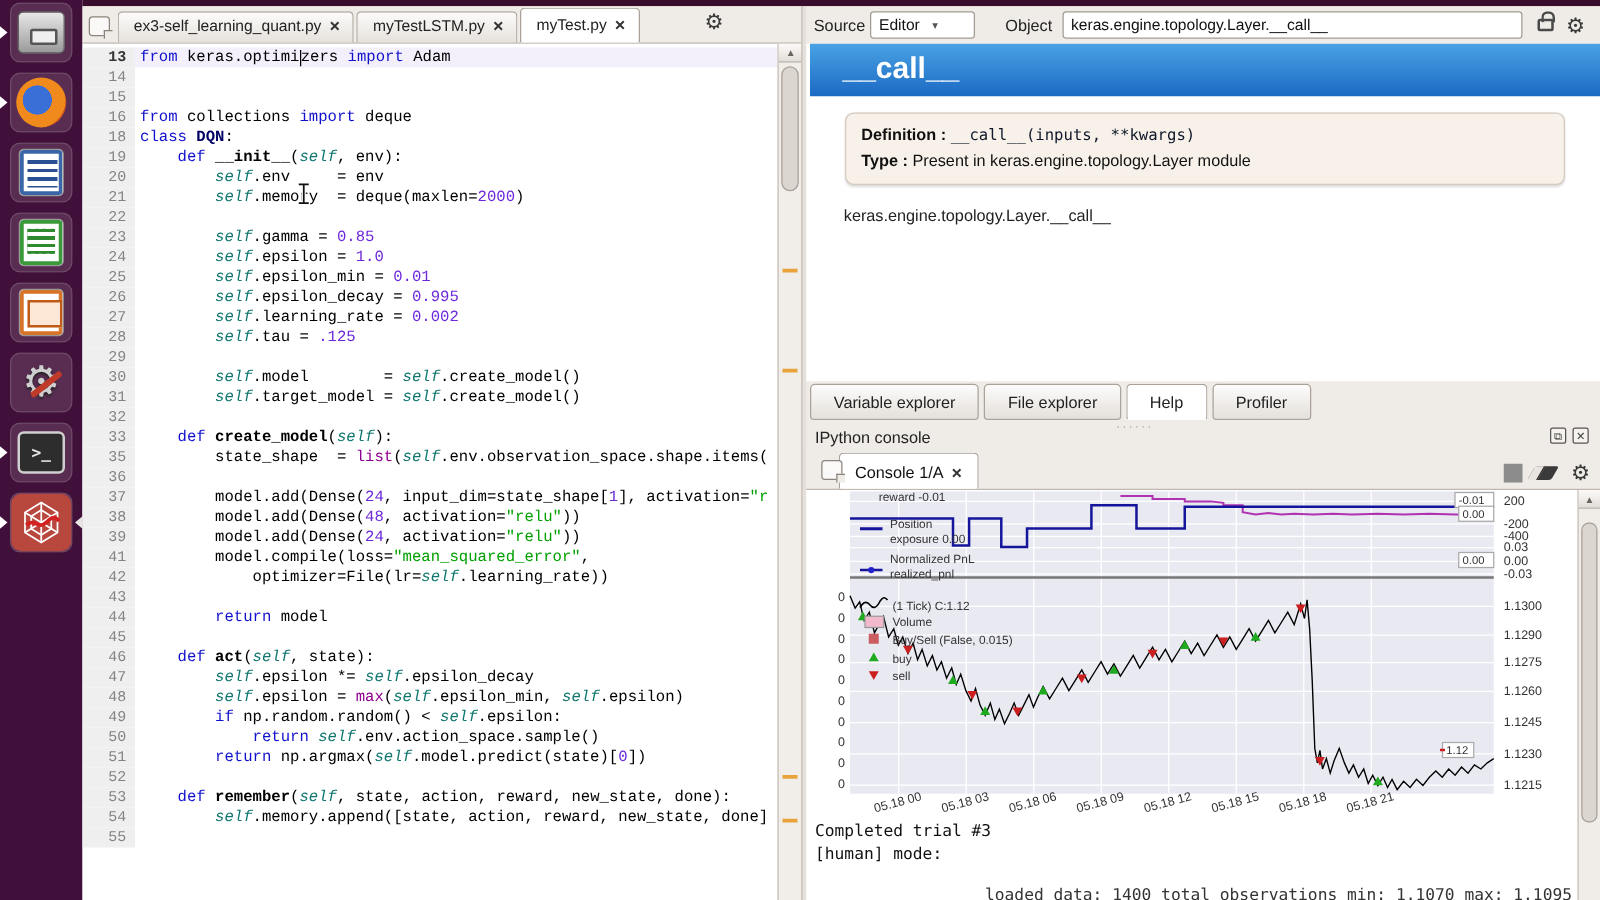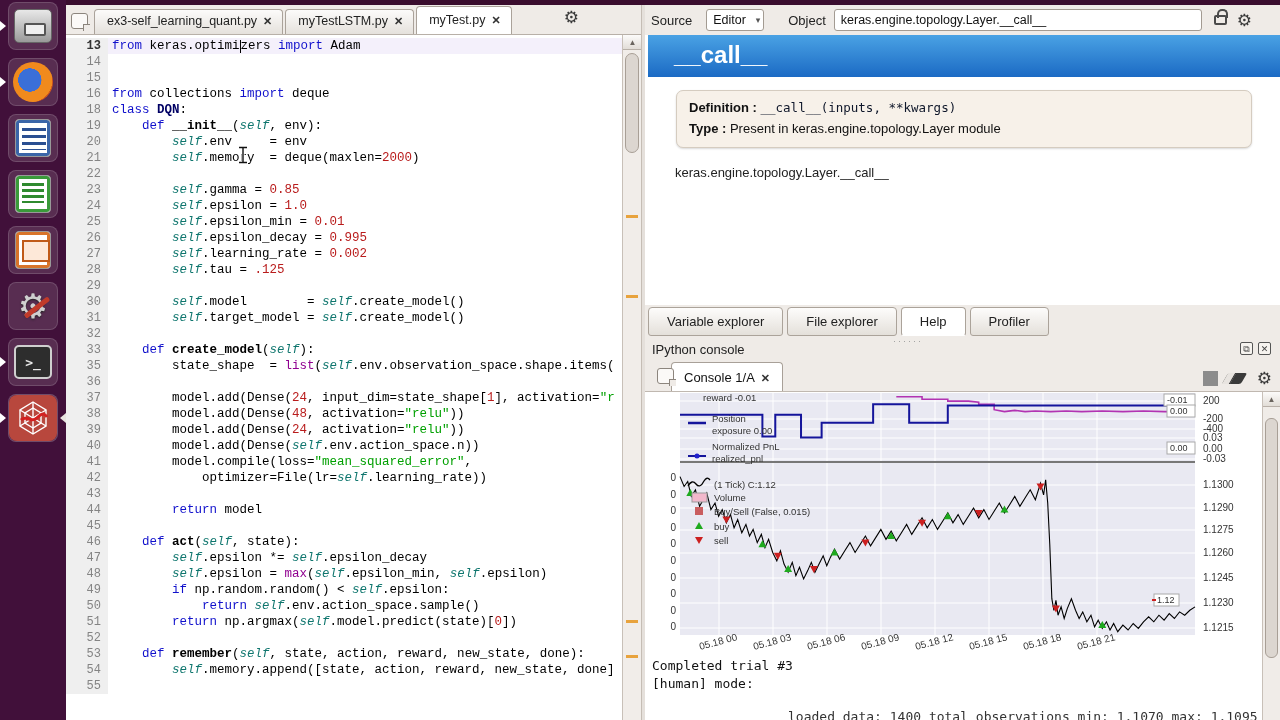--- a/index.html
+++ b/index.html
@@ -36,21 +36,21 @@
   .tab-x{font-size:11px;font-weight:bold;color:#333;margin-left:6px}
   .codearea{left:66px;top:35px;width:556px;height:685px;background:#fff;overflow:hidden;font-family:Liberation Mono, monospace;font-size:12.5px;line-height:16px}
   .codewrap{position:absolute;left:0;top:3px;width:100%}
   .cl{display:flex;height:16px;white-space:pre}
   .gut{width:42px;flex:0 0 42px;background:#efefef;color:#848484;text-align:right;padding-right:7px;font-size:12px}
   .cl.current .gut{font-weight:bold;color:#333}
   .cl.current .src{background:#f4f0fb}
   .src{flex:1;padding-left:4px;color:#000;overflow:hidden}
   .c-k{color:#1111cc}
   .c-s{color:#0f766e;font-style:italic}
-  .c-n{color:#b91c1c}
+  .c-n{color:#6d28d9}
   .c-q{color:#00a000}
   .c-b{color:#900090}
   .c-d{font-weight:bold;color:#000}
   .c-C{font-weight:bold;color:#000064}
   .caret{display:inline-block;width:0;height:13px;border-left:1px solid #000;vertical-align:text-bottom}
   .editor-scroll{left:622px;top:35px;width:19px;height:685px;background:#f1ede9;border-left:1px solid #c8c0b8}
   .sb-btn{width:19px;height:15px;font-size:8px;color:#6a645e;text-align:center;line-height:15px;background:linear-gradient(#fcfbfa,#e2ddd7);border-bottom:1px solid #b8b0a8}
   .ed-thumb{position:absolute;left:2px;top:18px;width:14px;height:100px;background:#dcd6d0;border:1px solid #a89f96;border-radius:7px}
   .mark{position:absolute;left:3px;width:12px;height:3px;background:#e8a33d}
   
@@ -165,21 +165,20 @@
         <div class="cl"><span class="gut">29</span><span class="src"></span></div>
         <div class="cl"><span class="gut">30</span><span class="src"><span class="c-t">        </span><span class="c-s">self</span><span class="c-t">.model        = </span><span class="c-s">self</span><span class="c-t">.create_model()</span></span></div>
         <div class="cl"><span class="gut">31</span><span class="src"><span class="c-t">        </span><span class="c-s">self</span><span class="c-t">.target_model = </span><span class="c-s">self</span><span class="c-t">.create_model()</span></span></div>
         <div class="cl"><span class="gut">32</span><span class="src"></span></div>
         <div class="cl"><span class="gut">33</span><span class="src"><span class="c-t">    </span><span class="c-k">def</span><span class="c-t"> </span><span class="c-d">create_model</span><span class="c-t">(</span><span class="c-s">self</span><span class="c-t">):</span></span></div>
         <div class="cl"><span class="gut">35</span><span class="src"><span class="c-t">        state_shape  = </span><span class="c-b">list</span><span class="c-t">(</span><span class="c-s">self</span><span class="c-t">.env.observation_space.shape.items(</span></span></div>
         <div class="cl"><span class="gut">36</span><span class="src"></span></div>
         <div class="cl"><span class="gut">37</span><span class="src"><span class="c-t">        model.add(Dense(</span><span class="c-n">24</span><span class="c-t">, input_dim=state_shape[</span><span class="c-n">1</span><span class="c-t">], activation=</span><span class="c-q">"r</span></span></div>
         <div class="cl"><span class="gut">38</span><span class="src"><span class="c-t">        model.add(Dense(</span><span class="c-n">48</span><span class="c-t">, activation=</span><span class="c-q">"relu"</span><span class="c-t">))</span></span></div>
         <div class="cl"><span class="gut">39</span><span class="src"><span class="c-t">        model.add(Dense(</span><span class="c-n">24</span><span class="c-t">, activation=</span><span class="c-q">"relu"</span><span class="c-t">))</span></span></div>
-        <div class="cl"><span class="gut">40</span><span class="src"><span class="c-t">        model.add(Dense(</span><span class="c-s">self</span><span class="c-t">.env.action_space.n))</span></span></div>
         <div class="cl"><span class="gut">41</span><span class="src"><span class="c-t">        model.compile(loss=</span><span class="c-q">"mean_squared_error"</span><span class="c-t">,</span></span></div>
         <div class="cl"><span class="gut">42</span><span class="src"><span class="c-t">            optimizer=File(lr=</span><span class="c-s">self</span><span class="c-t">.learning_rate))</span></span></div>
         <div class="cl"><span class="gut">43</span><span class="src"></span></div>
         <div class="cl"><span class="gut">44</span><span class="src"><span class="c-t">        </span><span class="c-k">return</span><span class="c-t"> model</span></span></div>
         <div class="cl"><span class="gut">45</span><span class="src"></span></div>
         <div class="cl"><span class="gut">46</span><span class="src"><span class="c-t">    </span><span class="c-k">def</span><span class="c-t"> </span><span class="c-d">act</span><span class="c-t">(</span><span class="c-s">self</span><span class="c-t">, state):</span></span></div>
         <div class="cl"><span class="gut">47</span><span class="src"><span class="c-t">        </span><span class="c-s">self</span><span class="c-t">.epsilon *= </span><span class="c-s">self</span><span class="c-t">.epsilon_decay</span></span></div>
         <div class="cl"><span class="gut">48</span><span class="src"><span class="c-t">        </span><span class="c-s">self</span><span class="c-t">.epsilon = </span><span class="c-b">max</span><span class="c-t">(</span><span class="c-s">self</span><span class="c-t">.epsilon_min, </span><span class="c-s">self</span><span class="c-t">.epsilon)</span></span></div>
         <div class="cl"><span class="gut">49</span><span class="src"><span class="c-t">        </span><span class="c-k">if</span><span class="c-t"> np.random.random() &lt; </span><span class="c-s">self</span><span class="c-t">.epsilon:</span></span></div>
         <div class="cl"><span class="gut">50</span><span class="src"><span class="c-t">            </span><span class="c-k">return</span><span class="c-t"> </span><span class="c-s">self</span><span class="c-t">.env.action_space.sample()</span></span></div>
@@ -206,21 +205,21 @@
       </g>
     <g stroke="#111" stroke-width="1.4" fill="none">
         <path d="M2 1.5 H10 M6 1.5 V16.5 M2 16.5 H10"></path>
       </g>
   </svg>
 
   <div class="abs vsplit"></div>
 
   <div class="abs obj-toolbar">
     <span style="margin-left:6px">Source</span>
-    <div class="combo" style="width:58px;margin-left:14px">
+    <div class="combo" style="width:84px;margin-left:4px">
       <span>Editor</span>
         <span class="caret-d">▾</span>
     </div>
     <span style="margin-left:24px">Object</span>
     <div class="combo" style="width:368px;margin-left:8px">
       <span>keras.engine.topology.Layer.__call__</span>
     </div>
     <div class="lock"></div>
     <span class="gear-glyph">⚙</span>
   </div>

